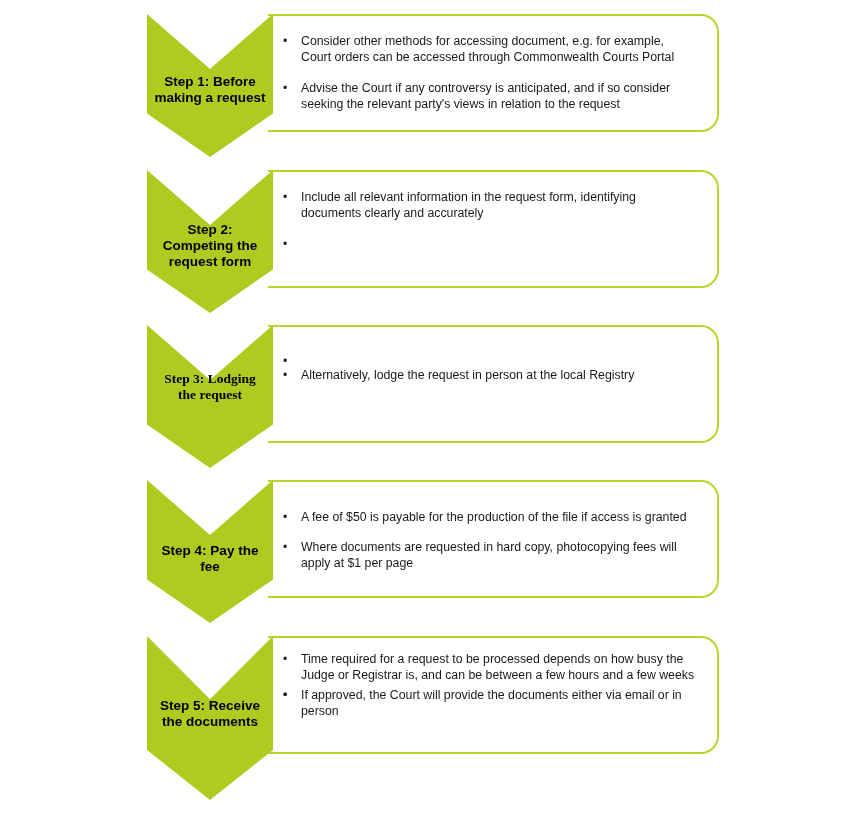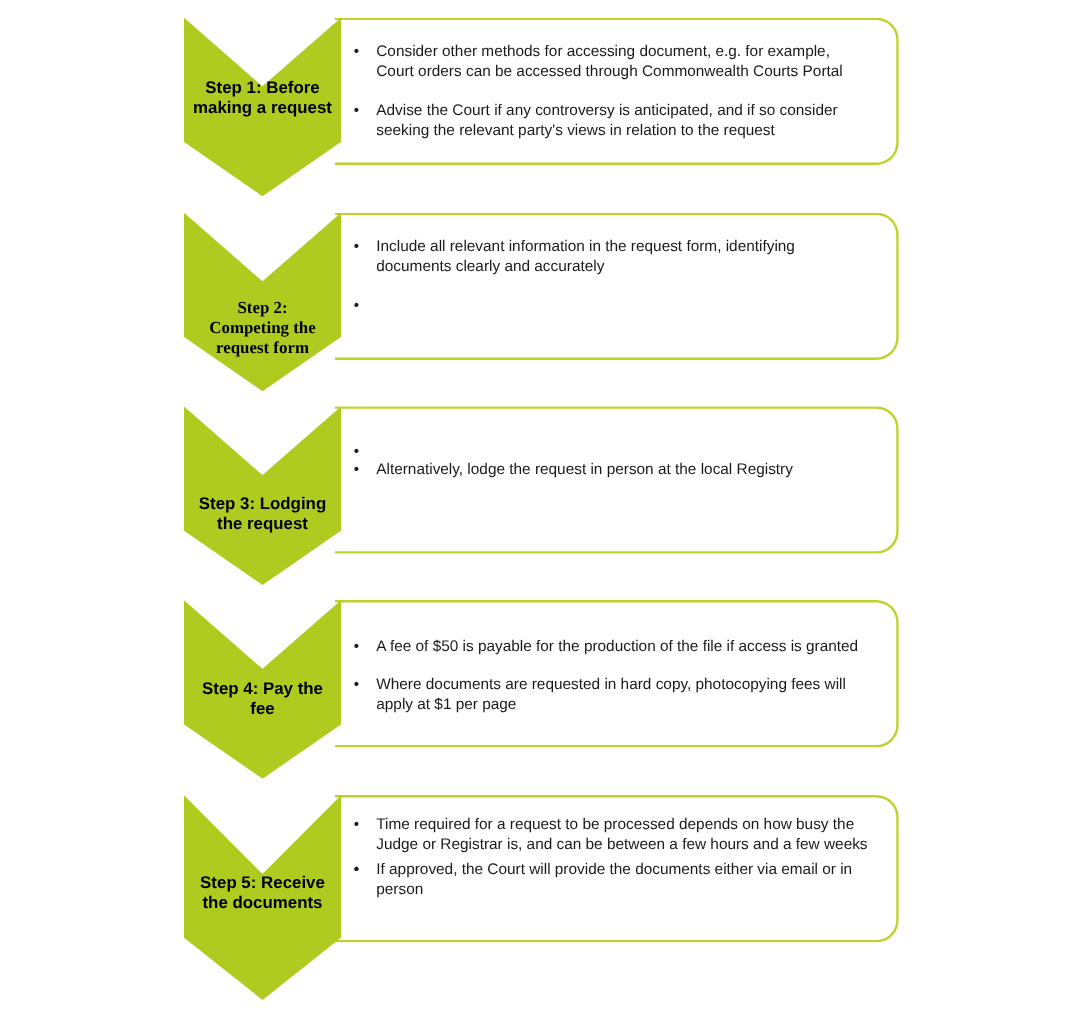--- a/index.html
+++ b/index.html
@@ -89,33 +89,33 @@
     left: 15px;
     top: 0;
     font-size: 12.3px;
     line-height: 1.30;
     color: #1a1a1a;
   }
 
   
   #row-1 .content-panel { top: 14px;  height: 118px; }
   #row-1 .chevron       { top: 14px;  height: 143px; }
-  #row-1 .step-label    { top: 62px; text-align: center; }
+  #row-1 .step-label    { top: 74px; text-align: center; }
   #row-1 .bullet-list   { padding: 18px 22px 0 0; }
   #row-1 .bullet-item + .bullet-item { margin-top: 15px; }
 
   #row-2 .content-panel { top: 170px; height: 118px; }
   #row-2 .chevron       { top: 170px; height: 143px; }
-  #row-2 .step-label    { top: 238px; font-family: Liberation Serif, serif; }
+  #row-2 .step-label    { top: 222px; }
   #row-2 .bullet-list   { padding: 18px 22px 0 0; }
   #row-2 .bullet-item + .bullet-item { margin-top: 15px; }
 
   #row-3 .content-panel { top: 325px; height: 118px; }
   #row-3 .chevron       { top: 325px; height: 143px; }
-  #row-3 .step-label    { top: 395px; }
+  #row-3 .step-label    { top: 371px; font-family: Liberation Serif, serif; }
   #row-3 .bullet-list   { padding: 27px 22px 0 0; }
   #row-3 .bullet-item + .bullet-item { margin-top: 14px; }
 
   #row-4 .content-panel { top: 480px; height: 118px; }
   #row-4 .chevron       { top: 480px; height: 143px; }
   #row-4 .step-label    { top: 543px; }
   #row-4 .bullet-list   { padding: 28px 22px 0 0; }
   #row-4 .bullet-item + .bullet-item { margin-top: 14px; }
 
   #row-5 .content-panel { top: 636px; height: 118px; }

